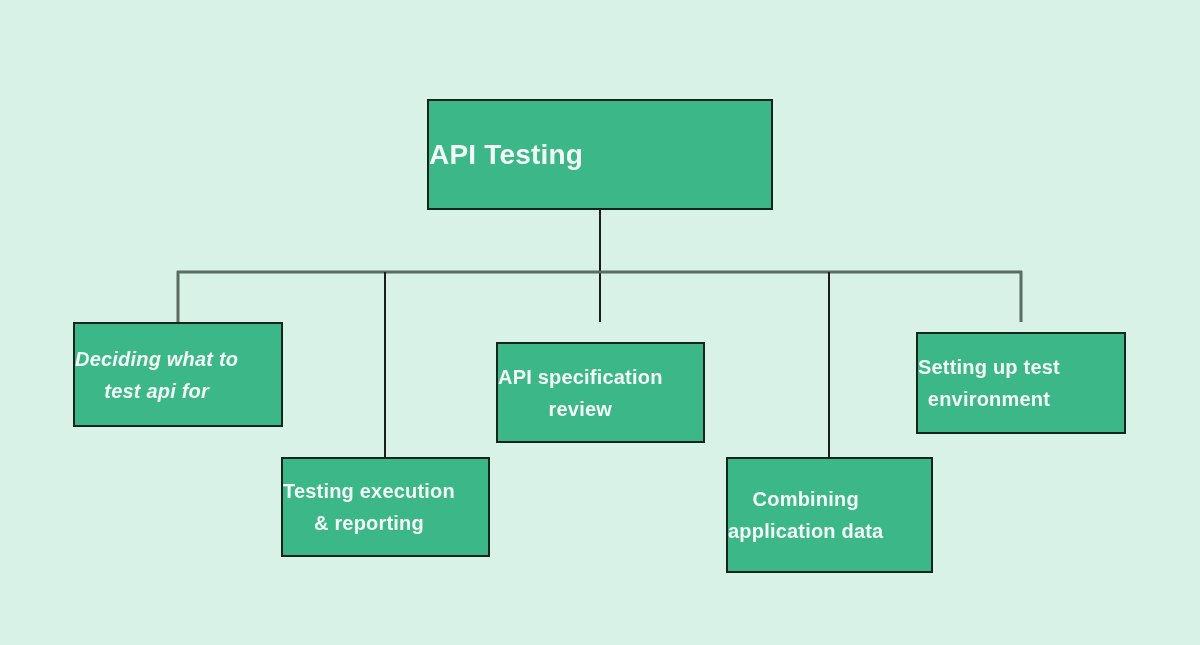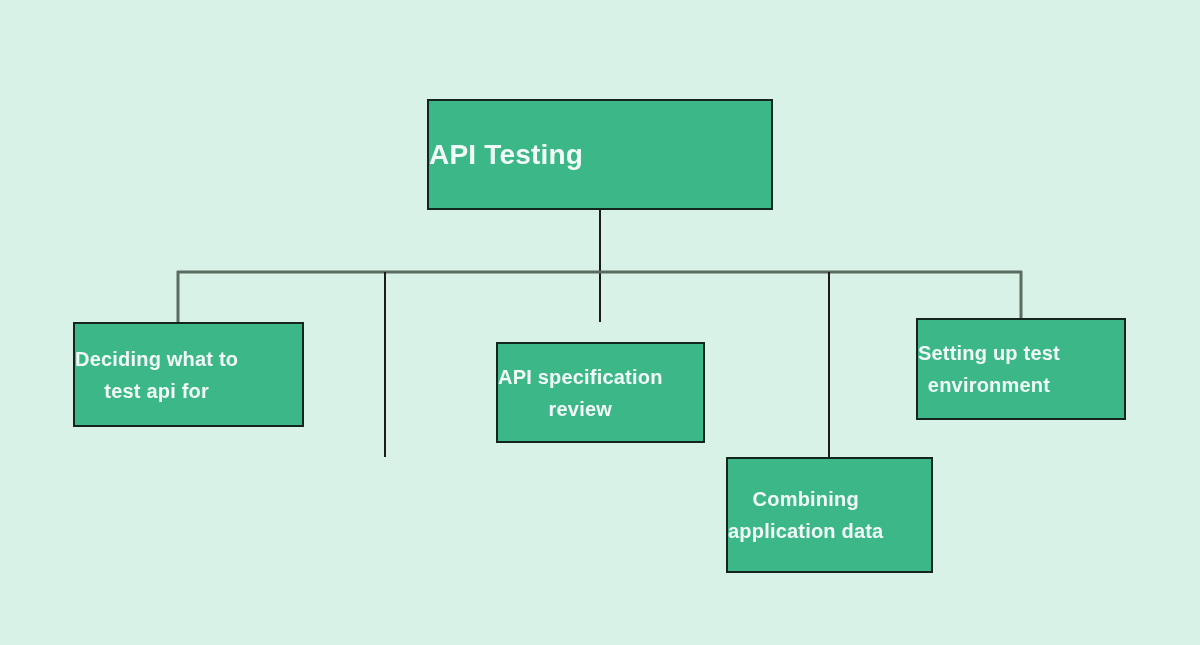--- a/index.html
+++ b/index.html
@@ -44,25 +44,25 @@
   .node .label {
     white-space: pre-line;
     line-height: 32px;
   }
   .node-root {
     left: 427px; top: 99px; width: 346px; height: 111px;
     font-size: 28px;
   }
   .node-root .label { line-height: 36px; }
   .node-child { font-size: 20px; }
-  .node-1 { left: 73px;  top: 322px; width: 231px; height: 105px; }
+  .node-1 { left: 73px;  top: 322px; width: 210px; height: 105px; font-style: italic; }
   .node-2 { left: 281px; top: 457px; width: 209px; height: 100px; }
   .node-3 { left: 496px; top: 322px; width: 209px; height: 101px; margin-top: 20px; }
   .node-4 { left: 726px; top: 457px; width: 207px; height: 116px; }
-  .node-5 { left: 916px; top: 318px; width: 210px; height: 102px; }
+  .node-5 { left: 916px; top: 332px; width: 210px; height: 102px; }
 </style>
 </head>
 <body>
 
 <div class="canvas">
 
   <svg class="connectors" viewBox="0 0 1200 645" xmlns="http://www.w3.org/2000/svg">
 
     <line x1="600" y1="210" x2="600" y2="322" stroke="var(--connector-drop)" stroke-width="2"></line>
 
@@ -79,20 +79,24 @@
 
   <div class="node node-root">
     <span class="label">API Testing</span>
   </div>
 
   <div class="node node-child node-1">
     <span class="label">Deciding what to
 test api for</span>
   </div>
 
+  <div class="node node-child node-2">
+    <span class="label">Testing execution
+&amp; reporting</span>
+  </div>
 
   <div class="node node-child node-3">
     <span class="label">API specification
 review</span>
   </div>
 
   <div class="node node-child node-4">
     <span class="label">Combining
 application data</span>
   </div>

